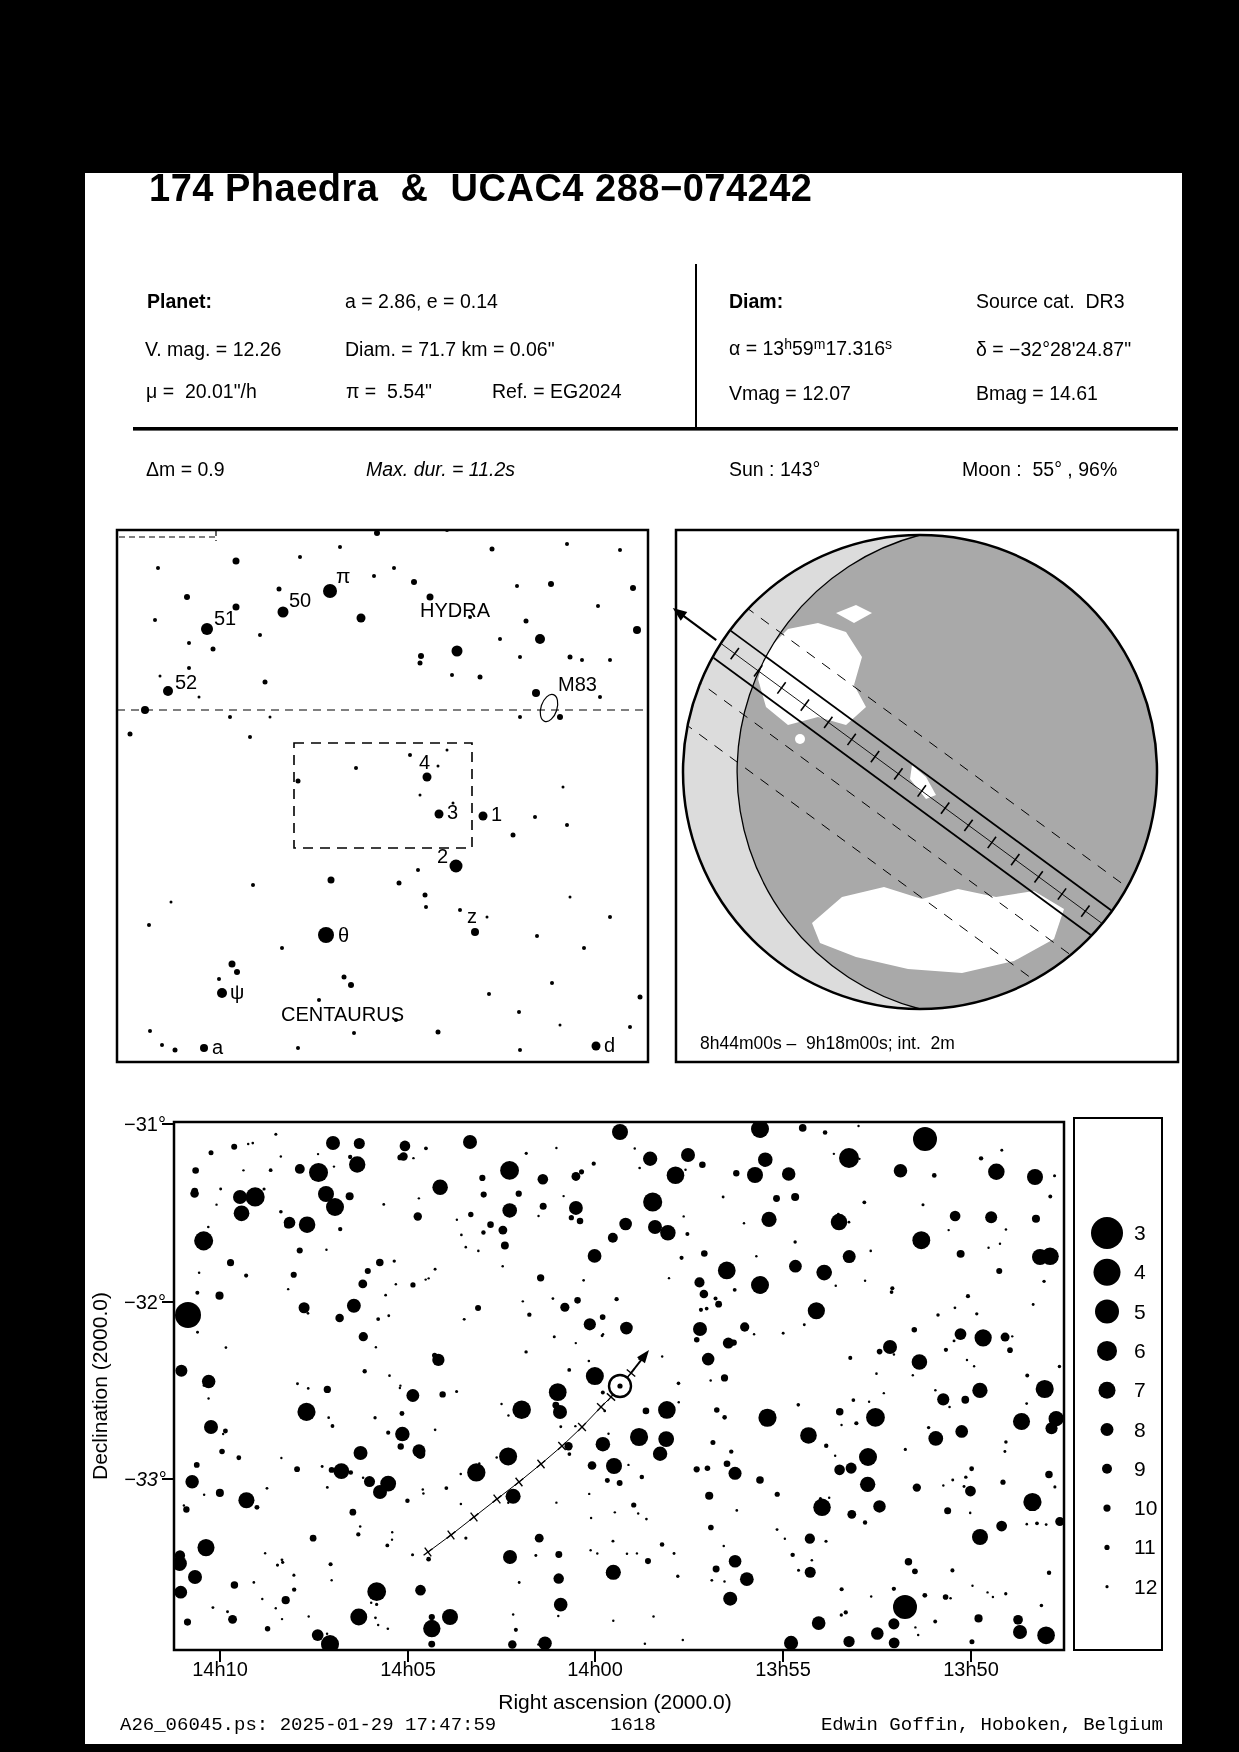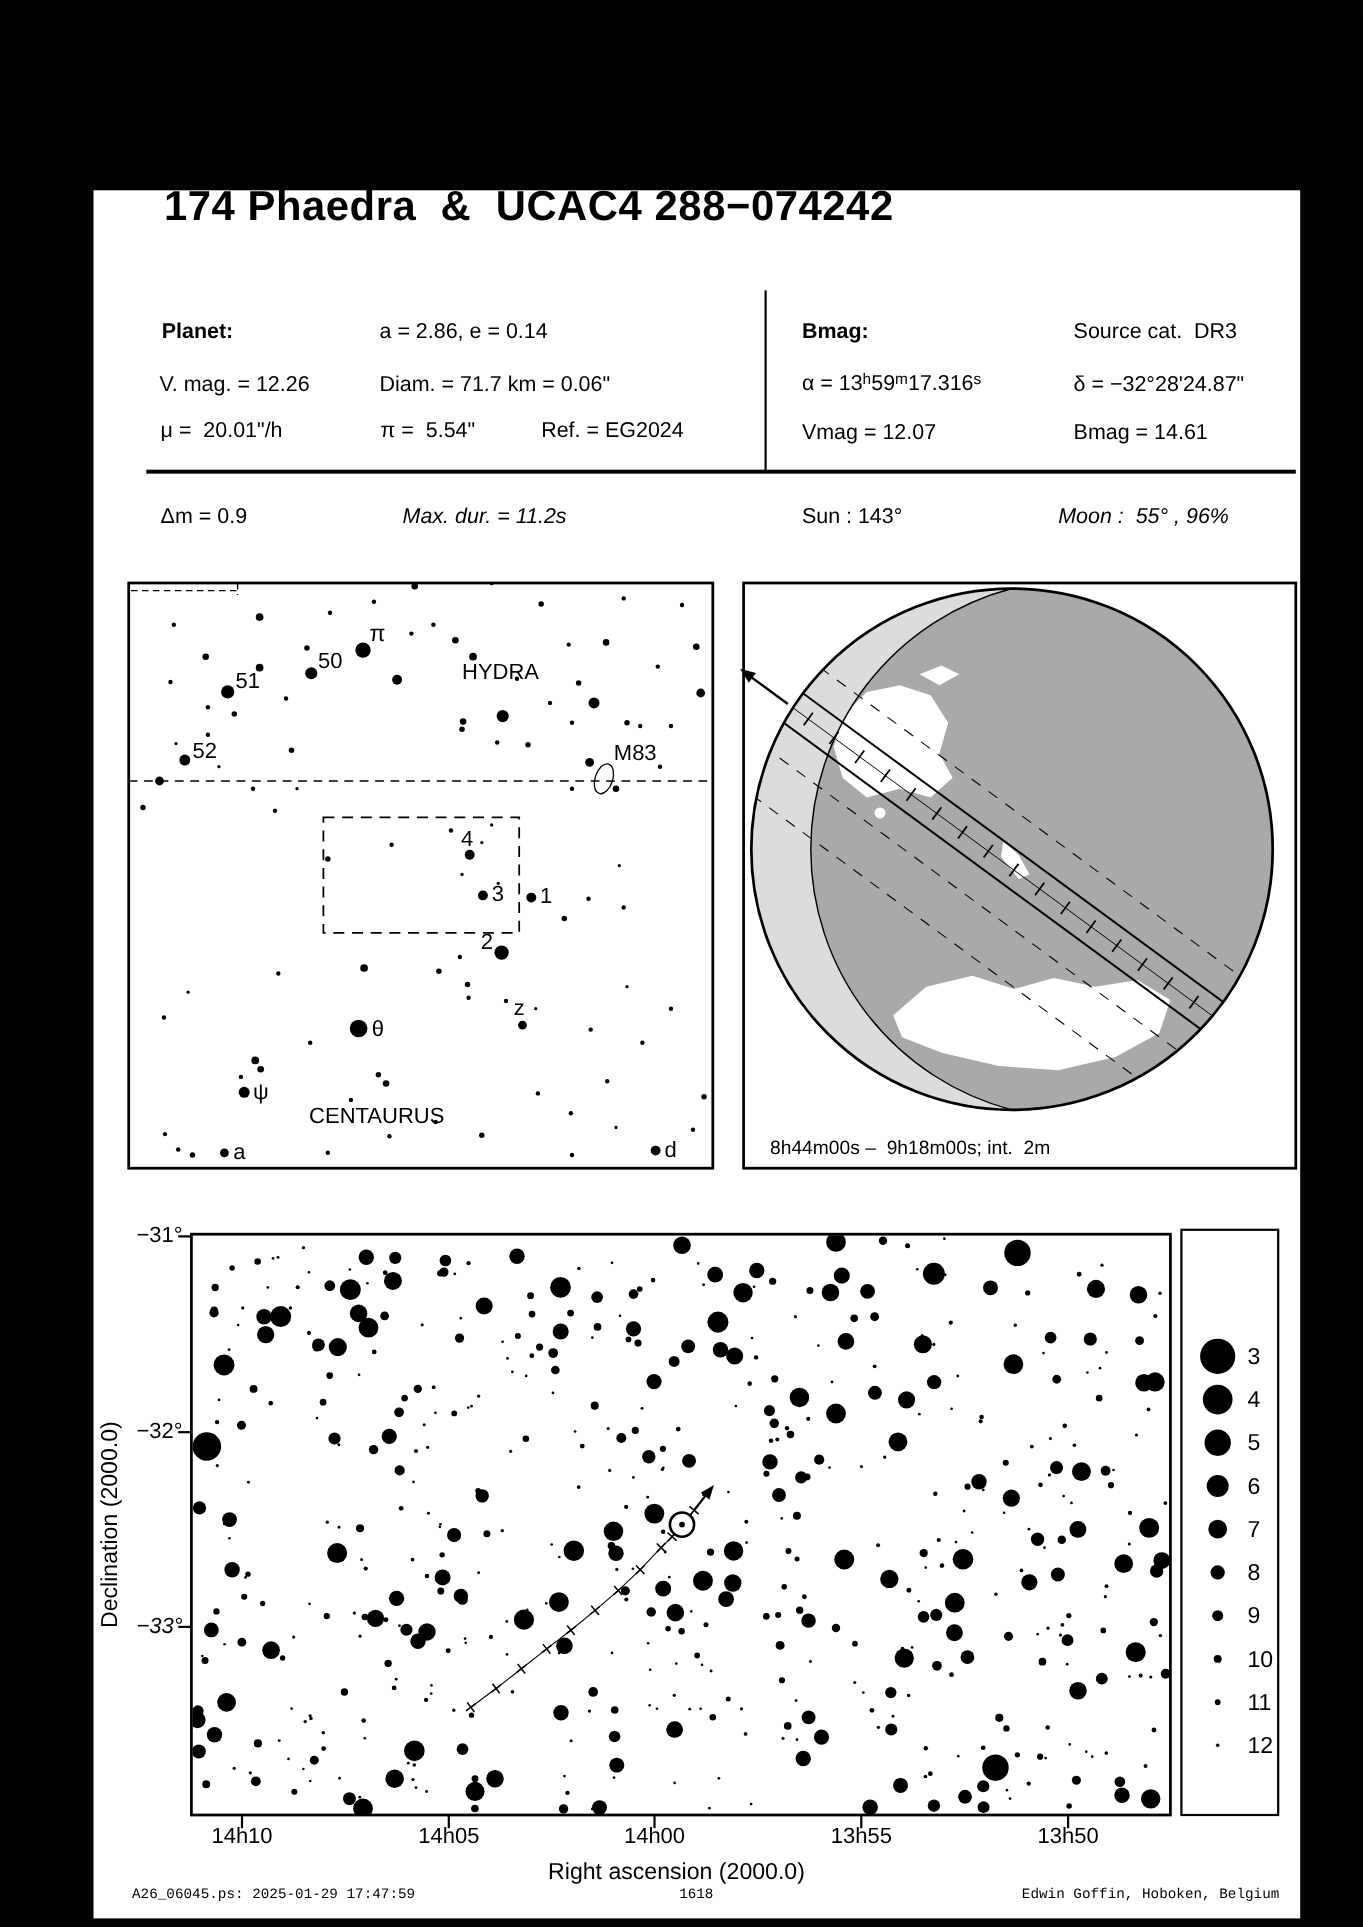--- a/index.html
+++ b/index.html
@@ -12,50 +12,50 @@
   .title{font-size:38px;font-weight:bold;letter-spacing:0.5px;}
   .sub{font-size:26px;}
   .sup{font-size:72%;vertical-align:35%;}
   .cap{font-size:17.5px;}
   .tick{font-size:20px;}
   .cx{transform:translateX(-50%);}
   .rx{transform:translateX(-100%);}
   .ry{transform:translate(-100%,-50%);}
   .axis{font-size:21px;}
   .leg{font-size:20px;font-weight:bold;}
-  .foot{font-family:"Liberation Mono","DejaVu Sans Mono",monospace;font-size:13px;}
+  .foot{font-family:"Liberation Mono","DejaVu Sans Mono",monospace;font-size:19px;}
   .ylab{transform:translate(-50%,-50%) rotate(-90deg);}
 </style>
 </head>
 <body>
 
 <div id="stage">
   <div id="page"></div>
 
   <div class="t title" style="left:149px;top:150px;">174 Phaedra  &amp;  UCAC4 288−074242</div>
 
   <div class="t b" style="left:147px;top:273px;">Planet:</div>
   <div class="t" style="left:345px;top:273px;">a = 2.86, e = 0.14</div>
   <div class="t" style="left:145px;top:321px;">V. mag. = 12.26</div>
   <div class="t" style="left:345px;top:321px;">Diam. = 71.7 km = 0.06"</div>
   <div class="t" style="left:146px;top:363px;">μ =  20.01"/h</div>
   <div class="t" style="left:346px;top:363px;">π =  5.54"</div>
   <div class="t" style="left:492px;top:363px;">Ref. = EG2024</div>
 
-  <div class="t b" style="left:729px;top:273px;">Bmag:</div>
+  <div class="t b" style="left:729px;top:273px;">Diam:</div>
   <div class="t" style="left:976px;top:273px;">Source cat.  DR3</div>
   <div class="t" style="left:729px;top:319px;"><span>α = 13</span><span class="sup">h</span><span>59</span><span class="sup">m</span><span>17.316</span><span class="sup">s</span></div>
   <div class="t" style="left:976px;top:321px;">δ = −32°28'24.87"</div>
   <div class="t" style="left:729px;top:365px;">Vmag = 12.07</div>
   <div class="t" style="left:976px;top:365px;">Bmag = 14.61</div>
 
   <div class="t" style="left:146px;top:441px;">Δm = 0.9</div>
   <div class="t" style="left:366px;top:441px;font-style:italic;">Max. dur. = 11.2s</div>
   <div class="t" style="left:729px;top:441px;">Sun : 143°</div>
-  <div class="t" style="left:962px;top:441px;font-style:italic;">Moon :  55° , 96%</div>
+  <div class="t" style="left:962px;top:441px;">Moon :  55° , 96%</div>
 
   <div class="t cap" style="left:700px;top:1016px;">8h44m00s –  9h18m00s; int.  2m</div>
 
   <div class="t tick cx" style="left:220px;top:1641px;">14h10</div>
   <div class="t tick cx" style="left:408px;top:1641px;">14h05</div>
   <div class="t tick cx" style="left:595px;top:1641px;">14h00</div>
   <div class="t tick cx" style="left:783px;top:1641px;">13h55</div>
   <div class="t tick cx" style="left:971px;top:1641px;">13h50</div>
   <div class="t tick ry" style="left:166px;top:1107px;">−31°</div>
   <div class="t tick ry" style="left:166px;top:1285px;">−32°</div>

